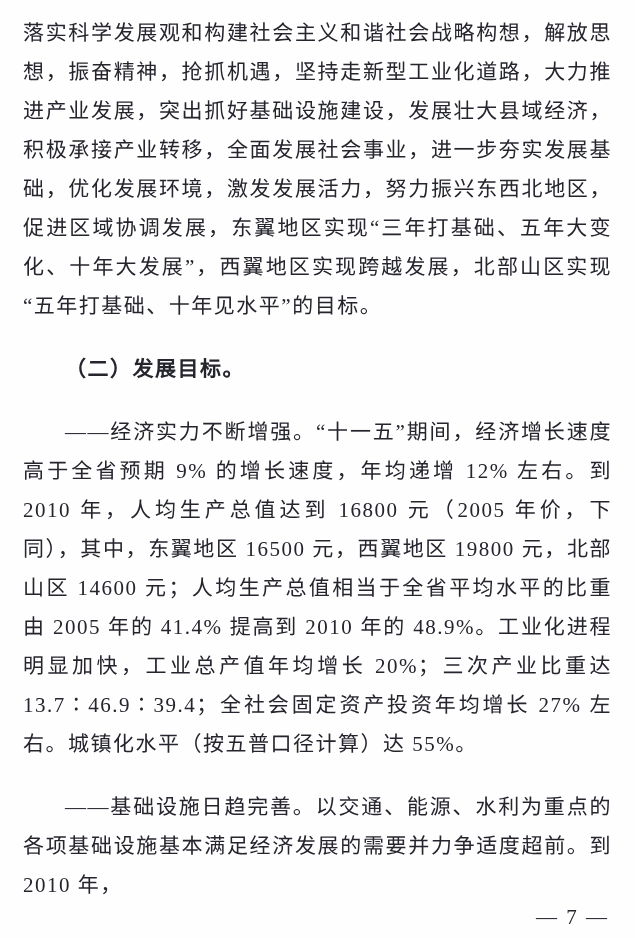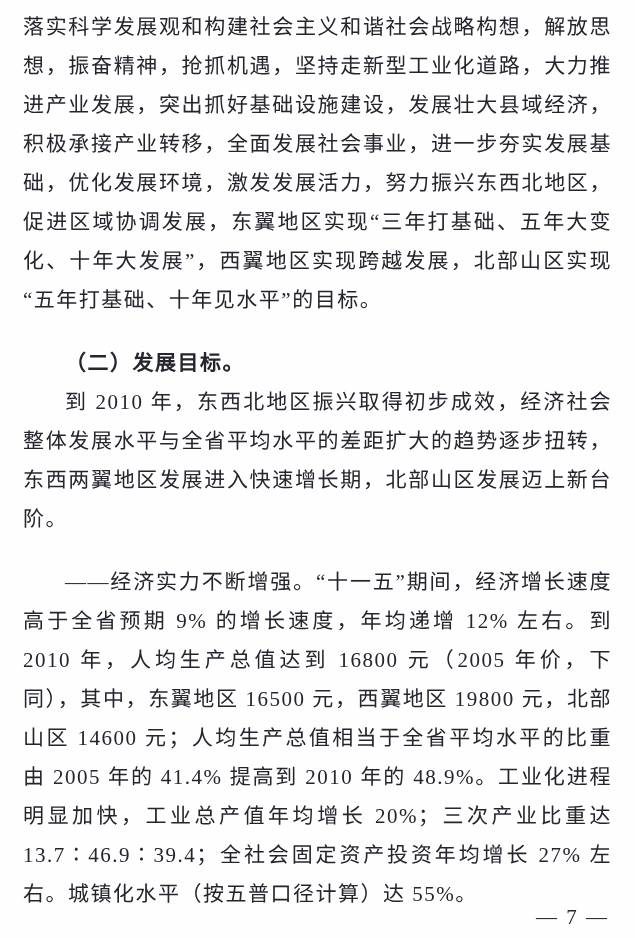--- a/index.html
+++ b/index.html
@@ -6,21 +6,21 @@
     margin: 0;
     padding: 0;
     background: #ffffff;
   }
   .page {
     position: relative;
     width: 635px;
     height: 938px;
     box-sizing: border-box;
     background: #fefefe;
-    padding: 8px 23px 0 23px;
+    padding: 14px 23px 0 23px;
     font-family: "Liberation Serif", "DejaVu Serif", serif;
     color: #24252d;
     overflow: hidden;
   }
   .para {
     margin: 0;
     font-size: 21px;
     line-height: 39px;
     letter-spacing: 1.5px;
     text-align: justify;
@@ -43,17 +43,16 @@
     letter-spacing: 2px;
     color: #24252d;
   }
 </style>
 </head>
 <body>
 
 <div class="page">
   <p class="para">落实科学发展观和构建社会主义和谐社会战略构想，解放思想，振奋精神，抢抓机遇，坚持走新型工业化道路，大力推进产业发展，突出抓好基础设施建设，发展壮大县域经济，积极承接产业转移，全面发展社会事业，进一步夯实发展基础，优化发展环境，激发发展活力，努力振兴东西北地区，促进区域协调发展，东翼地区实现“三年打基础、五年大变化、十年大发展”，西翼地区实现跨越发展，北部山区实现“五年打基础、十年见水平”的目标。</p>
   <p class="para indent heading gap-top">（二）发展目标。</p>
-  <p class="para indent">到 2010 年，东西北地区振兴取得初步成效，经济社会整体发展水平与全省平均水平的差距扩大的趋势逐步扭转，东西两翼地区发展进入快速增长期，北部山区发展迈上新台阶。</p>
   <p class="para indent gap-top">——经济实力不断增强。“十一五”期间，经济增长速度高于全省预期 9% 的增长速度，年均递增 12% 左右。到 2010 年，人均生产总值达到 16800 元（2005 年价，下同），其中，东翼地区 16500 元，西翼地区 19800 元，北部山区 14600 元；人均生产总值相当于全省平均水平的比重由 2005 年的 41.4% 提高到 2010 年的 48.9%。工业化进程明显加快，工业总产值年均增长 20%；三次产业比重达 13.7∶46.9∶39.4；全社会固定资产投资年均增长 27% 左右。城镇化水平（按五普口径计算）达 55%。</p>
   <p class="para indent gap-top">——基础设施日趋完善。以交通、能源、水利为重点的各项基础设施基本满足经济发展的需要并力争适度超前。到 2010 年，</p>
   <div class="page-number">— 7 —</div>
 </div>
 
 </body></html>

